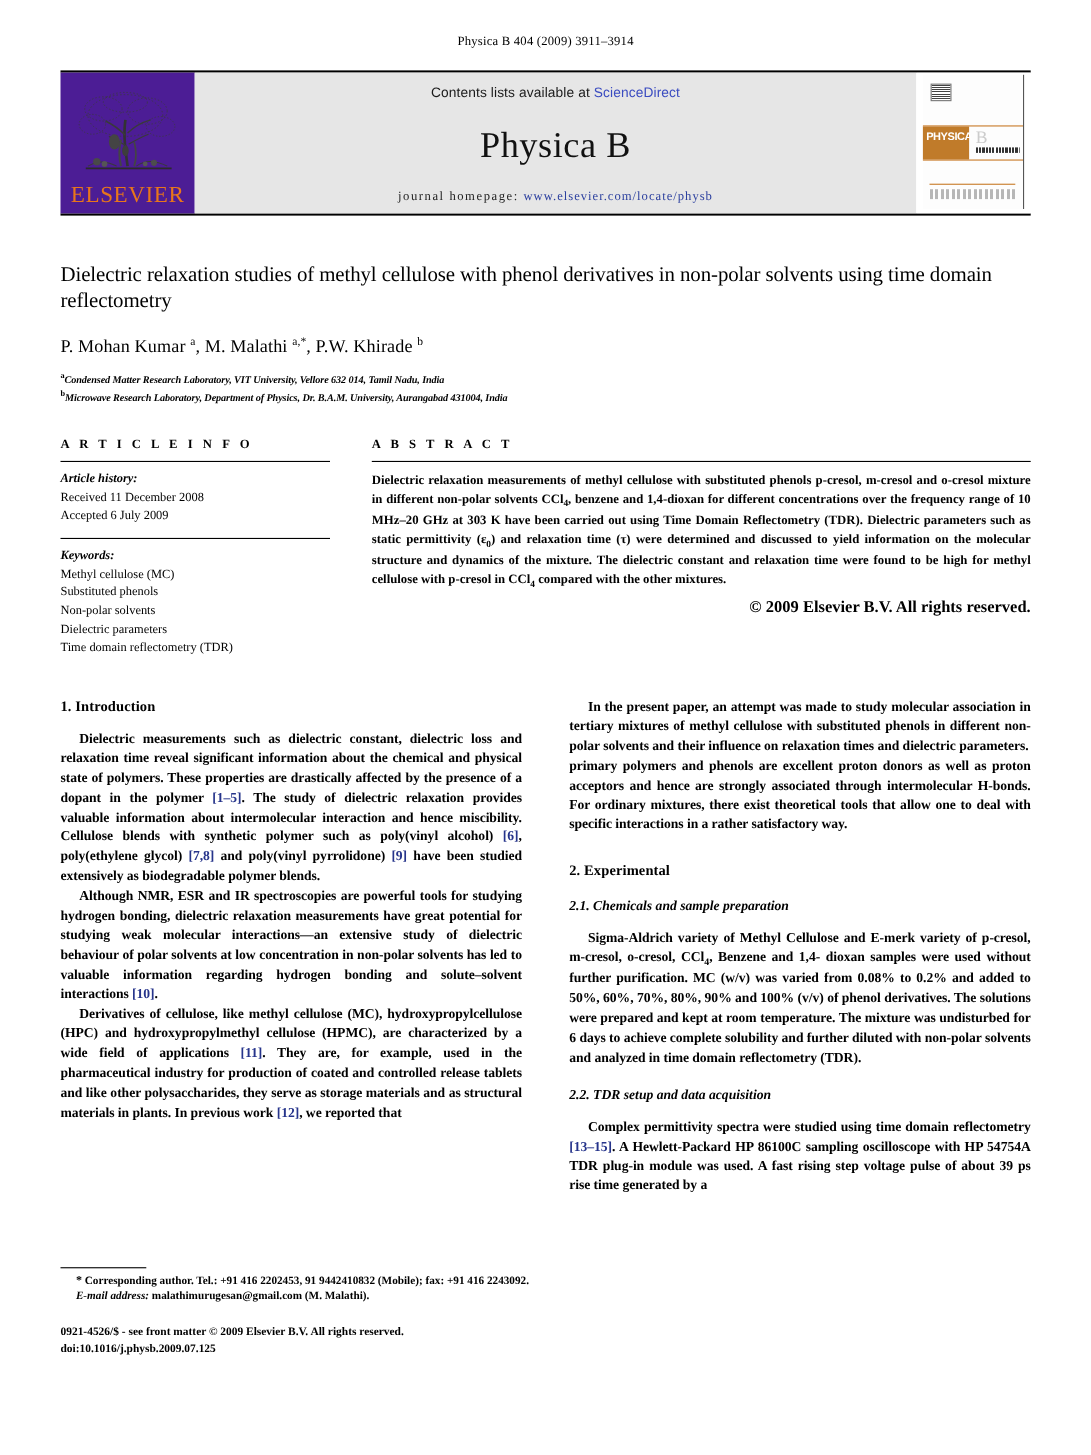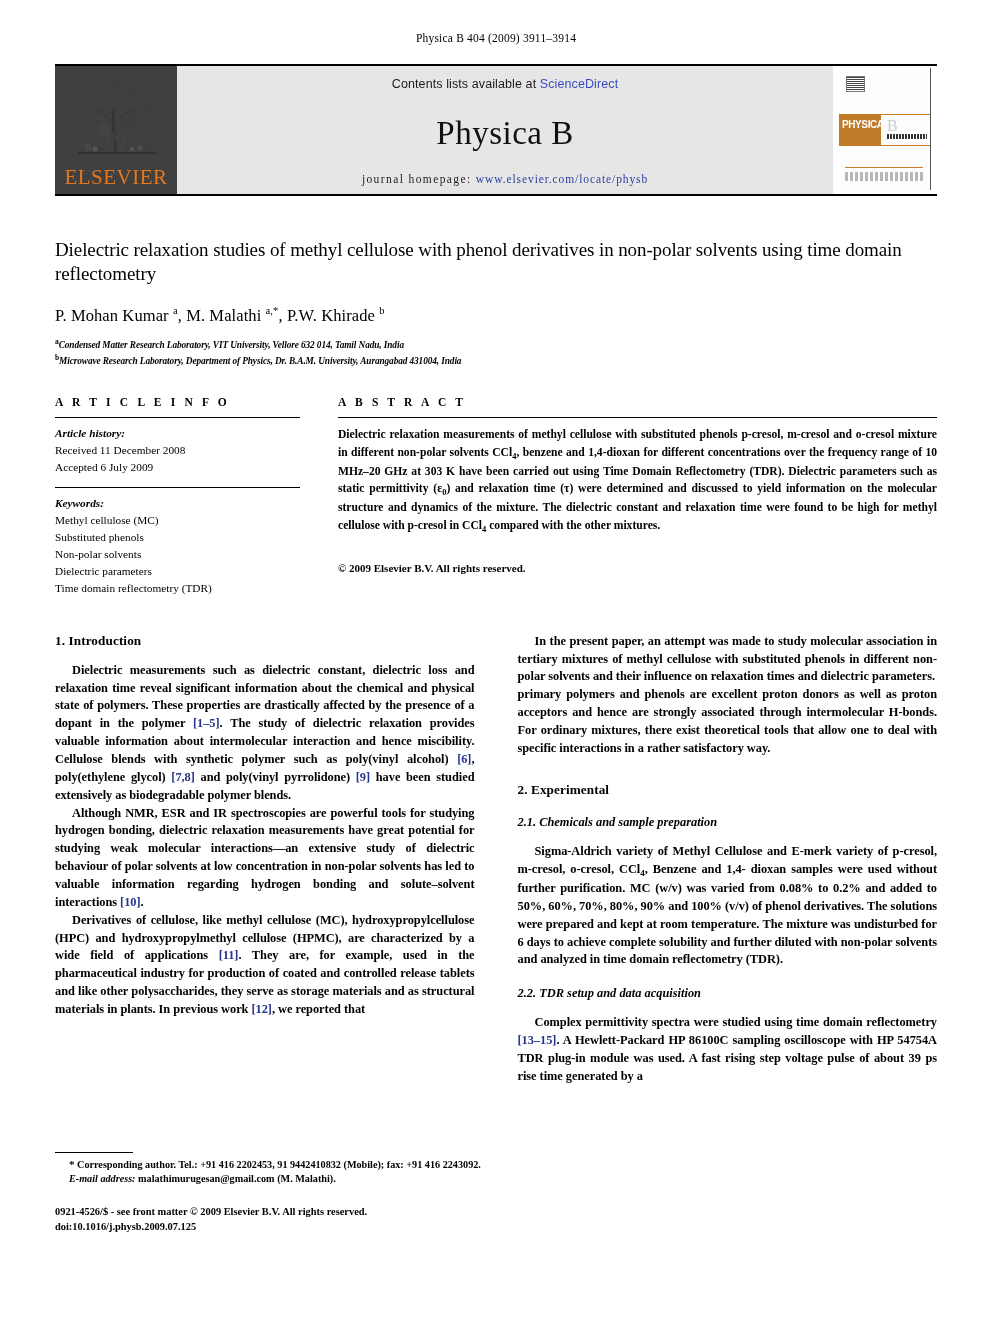--- a/index.html
+++ b/index.html
@@ -43,21 +43,21 @@
     align-items: stretch;
   }
   .elsevier-logo {
     width: 122px;
     flex: 0 0 122px;
     display: flex;
     flex-direction: column;
     align-items: center;
     justify-content: flex-end;
     padding-bottom: 4px;
-    background: #404040;
+    background: #4c1d95;
   }
   .elsevier-tree {
     width: 104px;
     height: 88px;
     margin-top: 4px;
   }
   .elsevier-word {
     font-family: "Liberation Serif", serif;
     font-size: 21px;
     letter-spacing: 0.5px;
@@ -233,24 +233,24 @@
   .kw .it { font-style: italic; font-weight: bold; }
   .abstract {
     font-size: 11.6px;
     line-height: 1.5;
     text-align: justify;
     padding-top: 8px;
     font-weight: bold;
   }
   .abstract sub { font-size: 8.5px; }
   .copyright {
-    text-align: left;
-    font-size: 11px;
-    font-weight: bold;
-    margin-top: 26px;
+    text-align: right;
+    font-size: 15px;
+    font-weight: bold;
+    margin-top: 7px;
   }
 
   
   .body-cols {
     margin-top: 36px;
     display: flex;
     gap: 43px;
     font-size: 12.4px;
   }
   .bcol {

